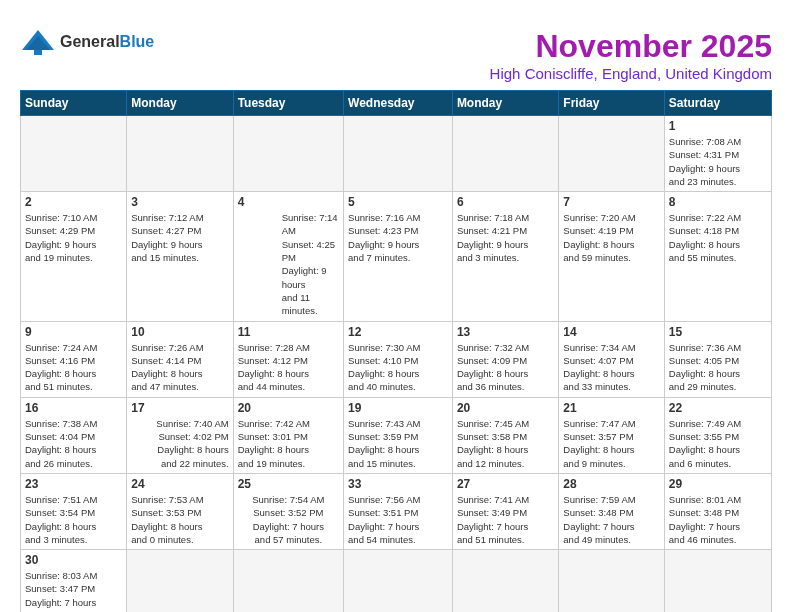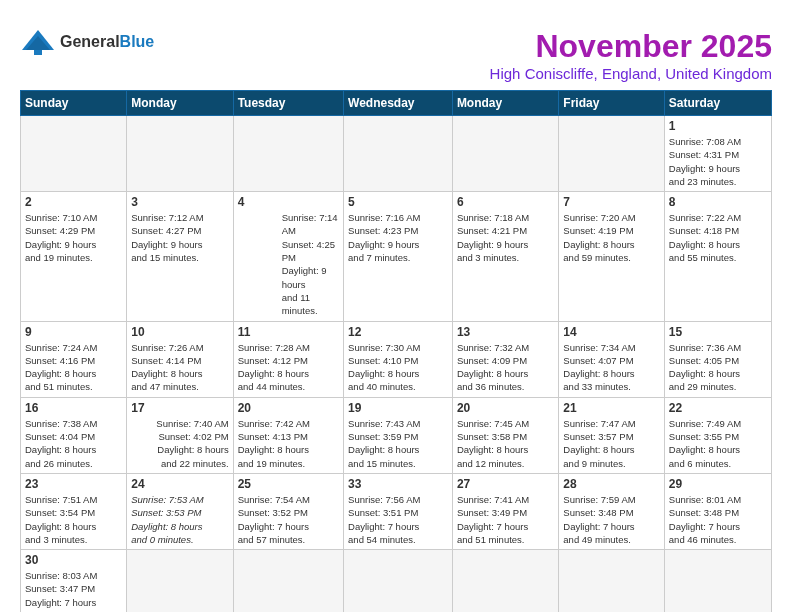--- a/index.html
+++ b/index.html
@@ -251,21 +251,21 @@
           <td>
             <span class="day-num">17</span>
             <div class="day-info" style="white-space: pre-line; text-align: right;">Sunrise: 7:40 AM
 Sunset: 4:02 PM
 Daylight: 8 hours
 and 22 minutes.</div>
           </td>
           <td>
             <span class="day-num">20</span>
             <div class="day-info" style="white-space: pre-line;">Sunrise: 7:42 AM
-Sunset: 4:13 PM
+Sunset: 3:01 PM
 Daylight: 8 hours
 and 19 minutes.</div>
           </td>
           <td>
             <span class="day-num">19</span>
             <div class="day-info" style="white-space: pre-line;">Sunrise: 7:43 AM
 Sunset: 3:59 PM
 Daylight: 8 hours
 and 15 minutes.</div>
           </td>
@@ -294,28 +294,28 @@
         <tr class="alt-row">
           <td>
             <span class="day-num">23</span>
             <div class="day-info" style="white-space: pre-line;">Sunrise: 7:51 AM
 Sunset: 3:54 PM
 Daylight: 8 hours
 and 3 minutes.</div>
           </td>
           <td>
             <span class="day-num">24</span>
-            <div class="day-info" style="white-space: pre-line; font-style: italic;">Sunrise: 7:53 AM
+            <div class="day-info" style="white-space: pre-line;">Sunrise: 7:53 AM
 Sunset: 3:53 PM
 Daylight: 8 hours
 and 0 minutes.</div>
           </td>
           <td>
             <span class="day-num">25</span>
-            <div class="day-info" style="white-space: pre-line;">Sunrise: 7:54 AM
+            <div class="day-info" style="white-space: pre-line; text-align: center;">Sunrise: 7:54 AM
 Sunset: 3:52 PM
 Daylight: 7 hours
 and 57 minutes.</div>
           </td>
           <td>
             <span class="day-num">33</span>
             <div class="day-info" style="white-space: pre-line;">Sunrise: 7:56 AM
 Sunset: 3:51 PM
 Daylight: 7 hours
 and 54 minutes.</div>

